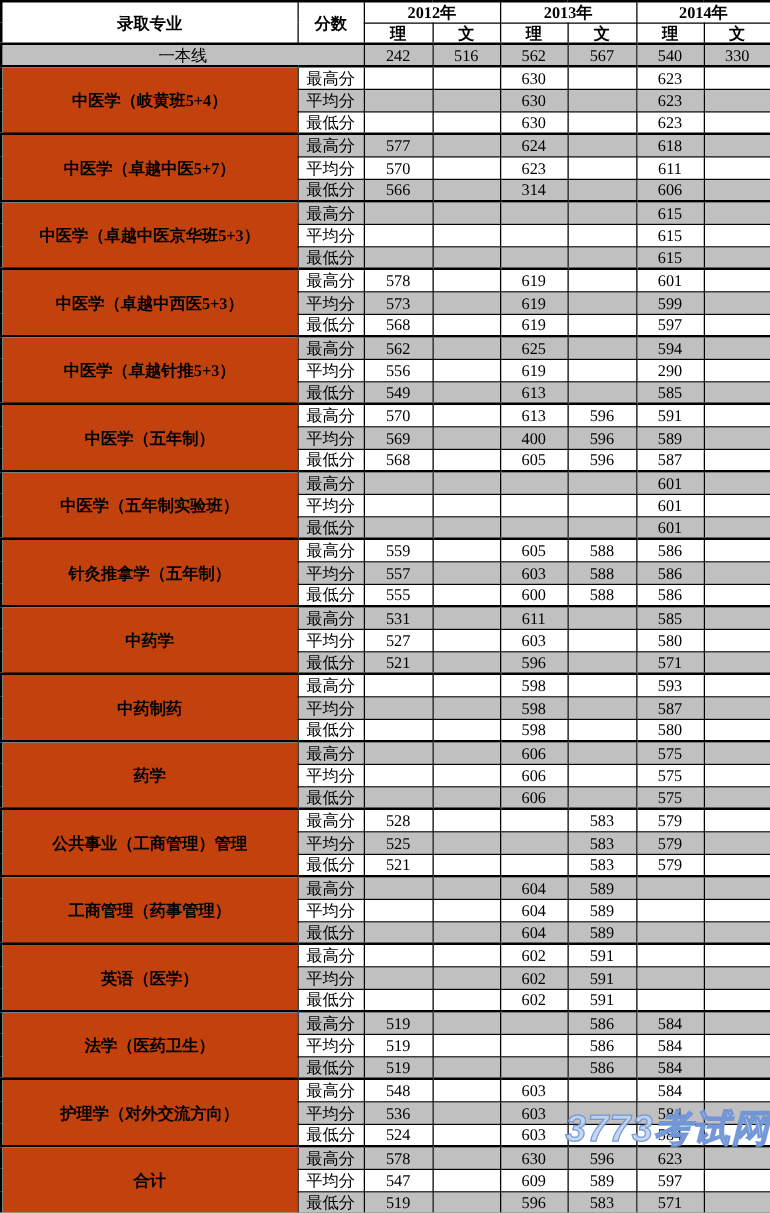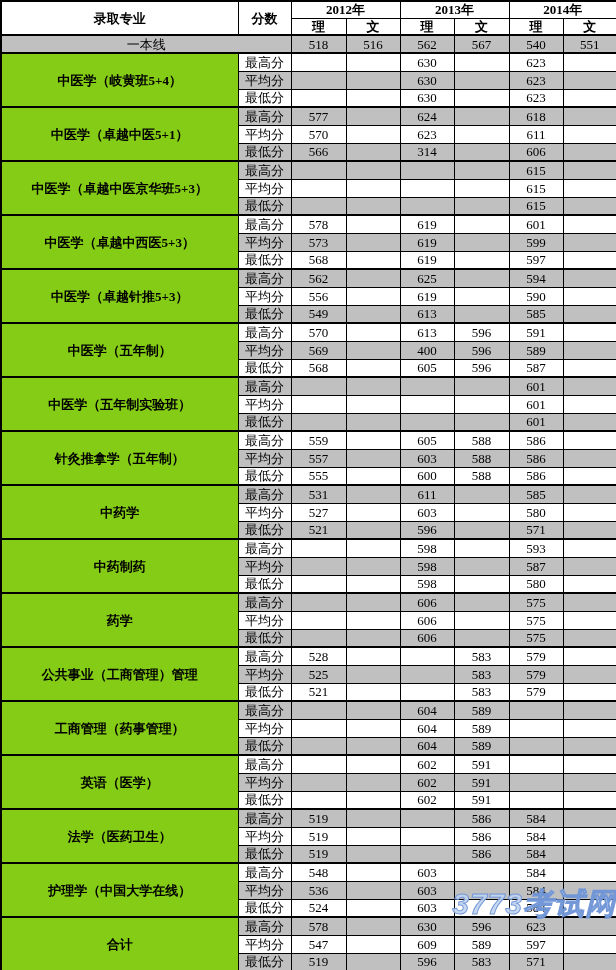--- a/index.html
+++ b/index.html
@@ -28,21 +28,21 @@
     line-height: 1;
     white-space: nowrap;
     overflow: hidden;
     color: #000;
   }
   .score-table thead tr { height: 17px; }
   .score-table tbody tr { height: 18px; }
   .score-table th { font-weight: bold; }
   tr.group-start td, tr.group-start th { border-top: 2px solid #000; }
   td.shade { background: #c0c0c0; }
-  td.major-cell { background: #84cc16; font-weight: bold; }
+  td.major-cell { background: #c2410c; font-weight: bold; }
   td.baseline-label { font-weight: normal; }
   .watermark {
     position: absolute;
     top: 889px;
     right: 0;
     width: 190px;
     text-align: right;
     pointer-events: none;
     z-index: 5;
     font-family: "Liberation Sans", "DejaVu Sans", sans-serif;
@@ -95,26 +95,26 @@
         <th>文</th>
         <th>理</th>
         <th>文</th>
         <th>理</th>
         <th>文</th>
       </tr>
     </thead>
     <tbody>
         <tr class="group-start">
           <td class="shade baseline-label" colspan="2">一本线</td>
-          <td class="shade">518</td>
+          <td class="shade">242</td>
           <td class="shade">516</td>
           <td class="shade">562</td>
           <td class="shade">567</td>
           <td class="shade">540</td>
-          <td class="shade">551</td>
+          <td class="shade">330</td>
         </tr>
         <tr class="group-start">
           <td class="major-cell" rowspan="3">中医学（岐黄班5+4）</td>
           <td>最高分</td>
           <td></td>
           <td></td>
           <td>630</td>
           <td></td>
           <td>623</td>
           <td></td>
@@ -131,21 +131,21 @@
         <tr>
           <td>最低分</td>
           <td></td>
           <td></td>
           <td>630</td>
           <td></td>
           <td>623</td>
           <td></td>
         </tr>
         <tr class="group-start">
-          <td class="major-cell" rowspan="3">中医学（卓越中医5+1）</td>
+          <td class="major-cell" rowspan="3">中医学（卓越中医5+7）</td>
           <td class="shade">最高分</td>
           <td class="shade">577</td>
           <td class="shade"></td>
           <td class="shade">624</td>
           <td class="shade"></td>
           <td class="shade">618</td>
           <td class="shade"></td>
         </tr>
         <tr>
           <td>平均分</td>
@@ -230,21 +230,21 @@
           <td class="shade"></td>
           <td class="shade">594</td>
           <td class="shade"></td>
         </tr>
         <tr>
           <td>平均分</td>
           <td>556</td>
           <td></td>
           <td>619</td>
           <td></td>
-          <td>590</td>
+          <td>290</td>
           <td></td>
         </tr>
         <tr>
           <td class="shade">最低分</td>
           <td class="shade">549</td>
           <td class="shade"></td>
           <td class="shade">613</td>
           <td class="shade"></td>
           <td class="shade">585</td>
           <td class="shade"></td>
@@ -523,21 +523,21 @@
         <tr>
           <td class="shade">最低分</td>
           <td class="shade">519</td>
           <td class="shade"></td>
           <td class="shade"></td>
           <td class="shade">586</td>
           <td class="shade">584</td>
           <td class="shade"></td>
         </tr>
         <tr class="group-start">
-          <td class="major-cell" rowspan="3">护理学（中国大学在线）</td>
+          <td class="major-cell" rowspan="3">护理学（对外交流方向）</td>
           <td>最高分</td>
           <td>548</td>
           <td></td>
           <td>603</td>
           <td></td>
           <td>584</td>
           <td></td>
         </tr>
         <tr>
           <td class="shade">平均分</td>

